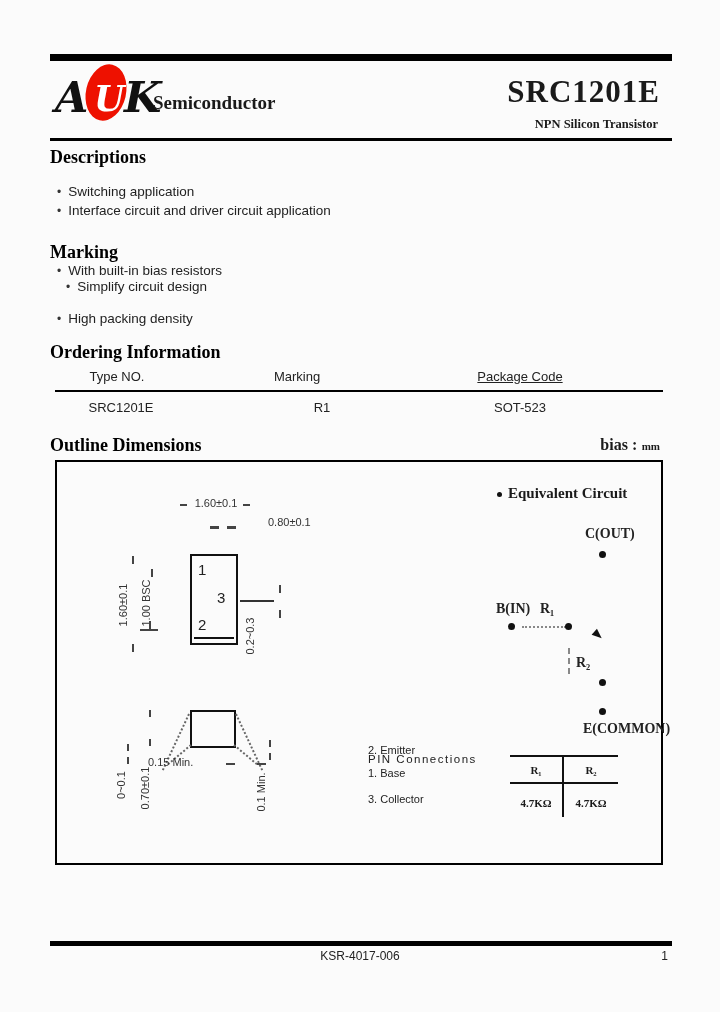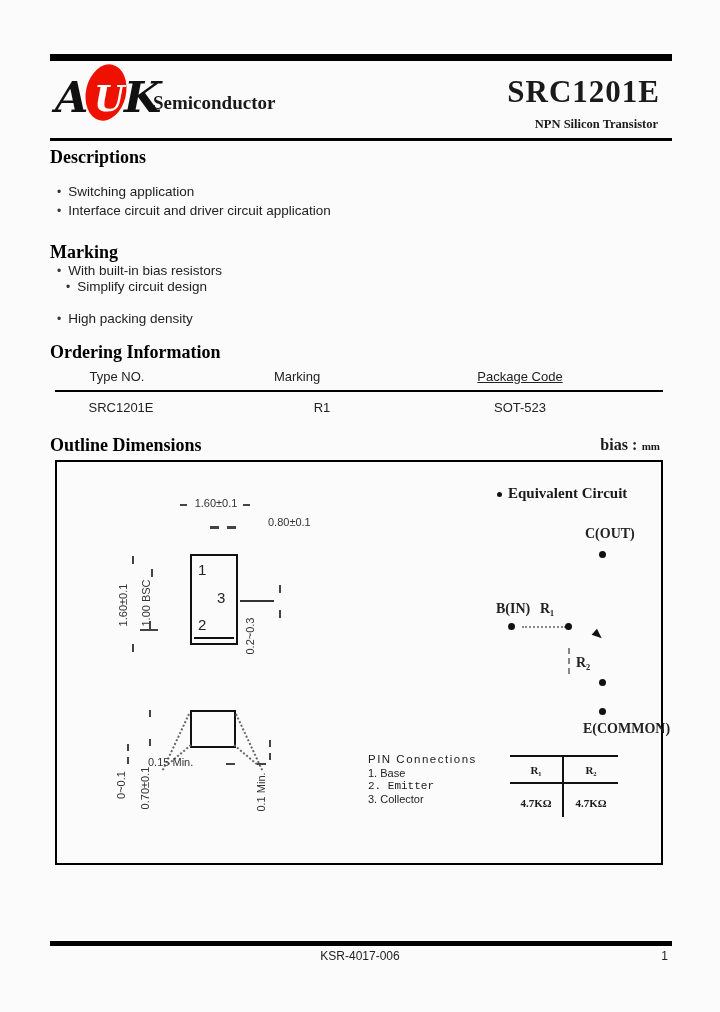--- a/index.html
+++ b/index.html
@@ -92,21 +92,21 @@
   .cd-e1{left:599px; top:679px;} .cd-e2{left:599px; top:708px;}
   .res1{left:522px; top:626px; width:44px; height:0; border-top:2px dotted #888;}
   .res2{left:568px; top:648px; width:0; height:26px; border-left:2px dashed #888;}
   .tr-arrow{left:593px; top:631px; width:0; height:0;
     border-left:10px solid #111; border-top:4px solid transparent; border-bottom:4px solid transparent;
     transform:rotate(42deg);}
 
   
   .pinconn-title{left:368px; top:753px; font-size:11.5px; letter-spacing:1.5px; color:#222;}
   .pinconn{font-size:11px; color:#222;}
-  .pc1{left:368px; top:767px;} .pc2{left:368px; top:780px;font-family:Liberation Mono, monospace;} .pc3{left:368px; top:793px;}
+  .pc1{left:368px; top:767px;} .pc2{left:368px; top:744px;} .pc3{left:368px; top:793px;}
   .rt-top{left:510px; top:755px; width:108px; height:2px; background:#111;}
   .rt-mid{left:510px; top:782px; width:108px; height:2px; background:#111;}
   .rt-vert{left:562px; top:755px; width:2px; height:62px; background:#111;}
   .rt-h{top:764px; width:52px; text-align:center; font-family:"Liberation Serif",serif; font-weight:bold; font-size:11px;}
   .rt-h1{left:510px;} .rt-h2{left:565px;}
   .rt-v{top:797px; width:52px; text-align:center; font-family:"Liberation Serif",serif; font-weight:bold; font-size:11px;}
   .rt-v1{left:510px;} .rt-v2{left:565px;}
 
   
   .footer-rule{left:50px; top:941px; width:622px; height:5px; background:#000;}

